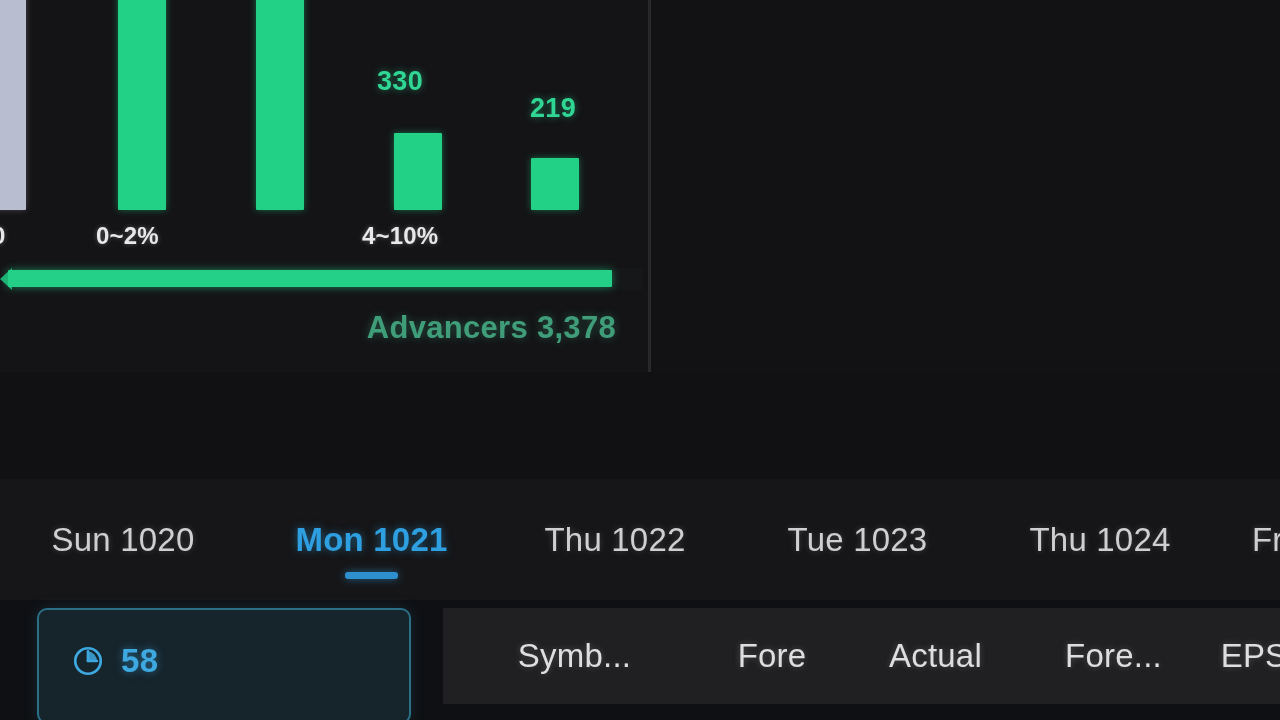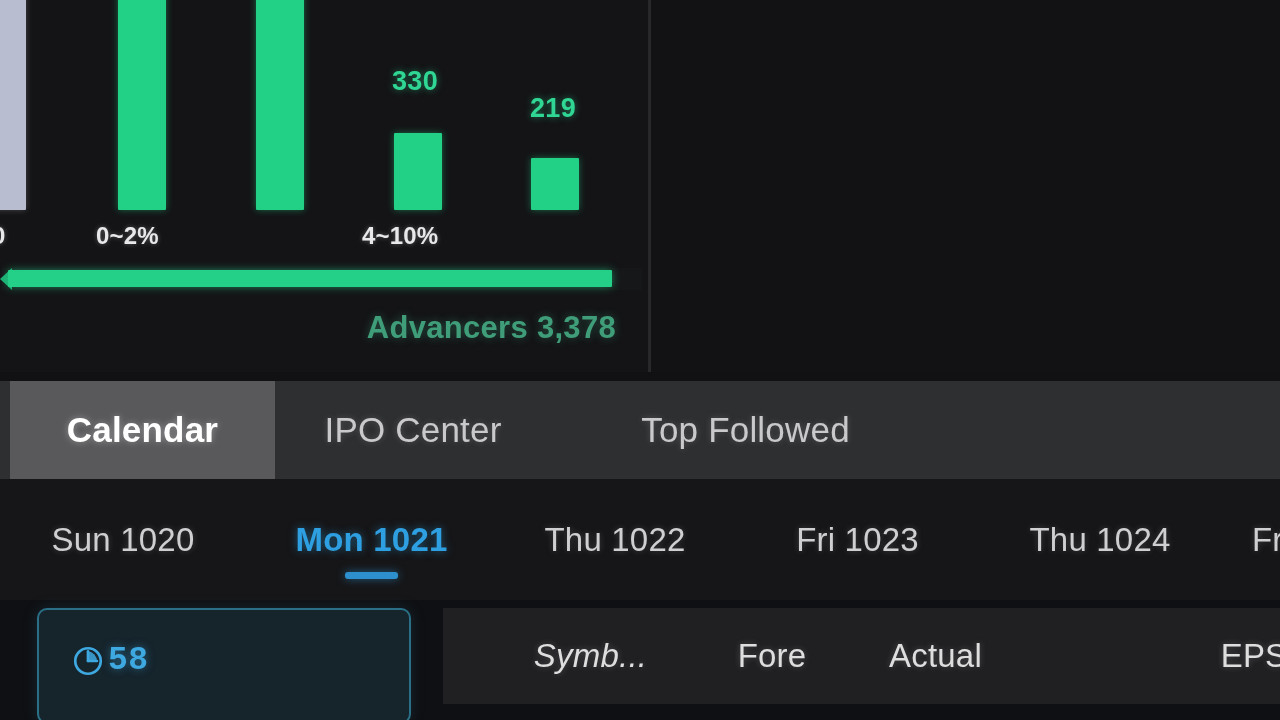--- a/index.html
+++ b/index.html
@@ -130,21 +130,21 @@
     position: absolute; left: 0; top: 600px; width: 1280px; height: 120px;
     background: #0f1013;
   }
   .event-card {
     position: absolute; left: 37px; top: 8px; width: 374px; height: 116px;
     background: #16242c;
     border: 2px solid #2a6f86;
     border-radius: 10px;
     box-shadow: 0 0 14px rgba(42,111,134,.25);
   }
-  .card-row { position: absolute; left: 32px; top: 32px; display: flex; align-items: center; gap: 3px; font-family: Liberation Mono, monospace; }
+  .card-row { position: absolute; left: 32px; top: 32px; display: flex; align-items: center; gap: 16px; }
   .clock-icon { width: 34px; height: 34px; display: block; }
   .card-count {
     color: #3ea8e0; font-size: 33px; font-weight: 700; letter-spacing: .4px;
     text-shadow: 0 0 9px rgba(62,168,224,.5);
   }
 
   .thead {
     position: absolute; left: 443px; top: 8px; width: 837px; height: 96px;
     background: #202023;
   }
@@ -166,21 +166,21 @@
     <div class="panel-left">
       <div class="chart-area">
 
         <div class="bar grey" style="left:-20px; width:46px; height:260px;"></div>
 
         <div class="bar green" style="left:118px; width:48px; height:275px;"></div>
         <div class="bar green" style="left:256px; width:48px; height:270px;"></div>
         <div class="bar green" style="left:394px; width:48px; height:77px;"></div>
         <div class="bar green" style="left:531px; width:48px; height:52px;"></div>
 
-        <div class="bar-value" style="left:392px; top:146px;">330</div>
+        <div class="bar-value" style="left:377px; top:146px;">330</div>
         <div class="bar-value" style="left:530px; top:173px;">219</div>
       </div>
 
       <div class="tick-label" style="left:-8px; top:222px;">0</div>
       <div class="tick-label" style="left:96px; top:222px;">0~2%</div>
       <div class="tick-label" style="left:362px; top:222px;">4~10%</div>
 
       <div class="prog-track"></div>
       <div class="prog-edge"></div>
       <div class="prog-fill"></div>
@@ -195,32 +195,27 @@
       
       
       
       
       
 
       
     </div>
   </div>
 
-  <div class="tabstrip">
-    <div class="tab active" style="left:10px; width:265px;">Calendar</div>
-    <div class="tab" style="left:291px; width:244px;">IPO Center</div>
-    <div class="tab" style="left:597px; width:297px;">Top Followed</div>
-  </div>
 
   <div class="daterow">
     <div class="dayitem" style="left:23px; width:200px;text-align:center;">Sun 1020</div>
     <div class="dayitem active" style="left:264px; width:215px;">Mon 1021</div>
     <div class="day-underline" style="left:345px; width:53px;"></div>
     <div class="dayitem" style="left:511px; width:208px;">Thu 1022</div>
-    <div class="dayitem" style="left:751px; width:213px;">Fri 1023</div>
+    <div class="dayitem" style="left:751px; width:213px;">Tue 1023</div>
     <div class="dayitem" style="left:996px; width:208px;">Thu 1024</div>
     <div class="dayitem" style="left:1252px; width:60px; justify-content:flex-start;">Fr</div>
   </div>
 
   <div class="bottom">
 
     <div class="event-card">
       <div class="card-row">
         <span>
           <svg class="clock-icon" viewBox="0 0 24 24" fill="none" aria-hidden="true">
@@ -228,20 +223,21 @@
             <path d="M12 12 V5.2" stroke="#3ea8e0" stroke-width="1.9" stroke-linecap="round"></path>
             <path d="M12 12 H18.3" stroke="#3ea8e0" stroke-width="1.9" stroke-linecap="round"></path>
             <path d="M12 5.2 A6.8 6.8 0 0 1 18.3 12 L12 12 Z" fill="#3ea8e0" opacity=".85"></path>
           </svg>
         </span>
         <span class="card-count">58</span>
       </div>
     </div>
 
     <div class="thead">
-      <div class="th" style="left:40px; width:215px;font-style:italic;">Symb...</div>
+      <div class="th" style="left:24px; width:215px;">Symb...</div>
       <div class="th" style="left:264px; width:130px;">Fore</div>
       <div class="th" style="left:410px; width:165px;">Actual</div>
+      <div class="th" style="left:588px; width:165px;">Fore...</div>
       <div class="th" style="left:766px; width:90px;">EPS</div>
     </div>
   </div>
 
 </div>
 
 </body></html>

